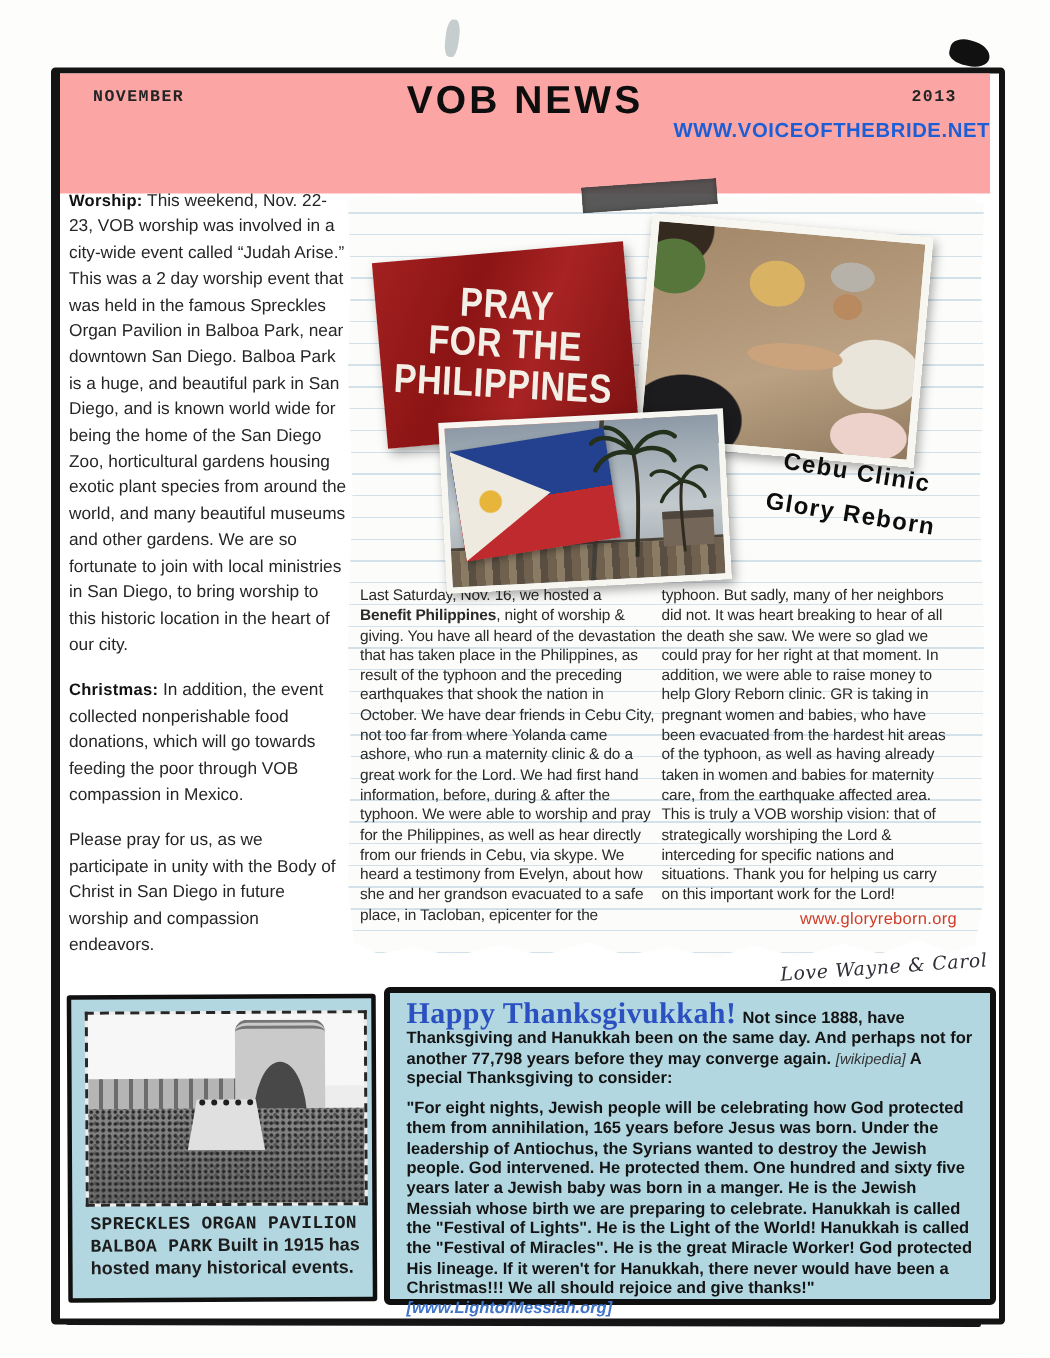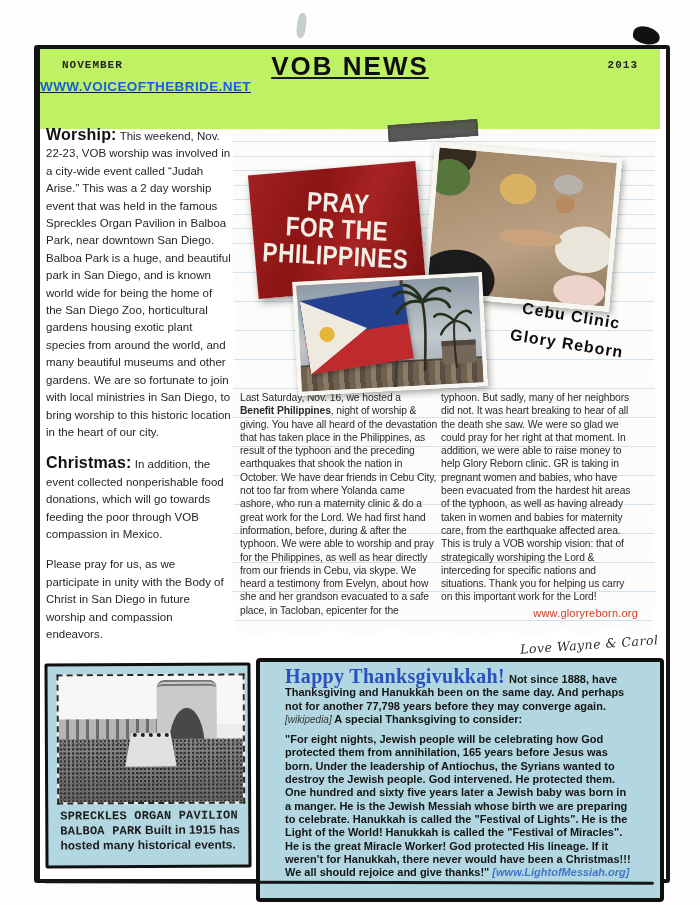--- a/index.html
+++ b/index.html
@@ -9,34 +9,34 @@
   .frame{position:absolute;left:34px;top:45px;width:626px;height:830px;
          border:4px solid #141414;border-left-width:6px;border-radius:3px;background:#fff;}
   .bottom-line{position:absolute;left:44px;top:881px;width:610px;height:3px;background:#161616;
                border-radius:2px;transform:rotate(.12deg);}
   .corner-blob{position:absolute;left:633px;top:27px;width:27px;height:17px;background:#111;
                border-radius:45% 55% 50% 40%;transform:rotate(14deg);}
   .smudge{position:absolute;left:297px;top:13px;width:9px;height:25px;background:#aeb8bb;
           border-radius:40%;transform:rotate(7deg);opacity:.7;}
 
   
-  .masthead{position:absolute;left:40px;top:49px;width:620px;height:80px;background:#bef264;text-decoration:underline;}
+  .masthead{position:absolute;left:40px;top:49px;width:620px;height:80px;background:#fca5a5;}
   .mast-month,.mast-year{position:absolute;top:10px;font-family:"Liberation Mono",monospace;
         font-size:11px;font-weight:700;letter-spacing:1px;color:#242424;}
   .mast-month{left:22px;} .mast-year{right:22px;}
   .mast-title{text-align:center;margin:4px 0 0 0;font-size:26px;font-weight:800;
         letter-spacing:2px;color:#0e0e0e;line-height:1.05;}
-  .mast-url{text-align:left;margin-top:-1px;font-size:13.5px;font-weight:700;
+  .mast-url{text-align:right;margin-top:-1px;font-size:13.5px;font-weight:700;
         letter-spacing:.4px;color:#1b5ed6;cursor:pointer;}
 
   
   .left-col{position:absolute;left:46px;top:126px;width:185px;font-size:11.5px;
         line-height:17.4px;color:#262626;}
   .left-col p{margin:0 0 13px 0;}
-  .h-inline{font-size:16px;font-weight:800;letter-spacing:.2px;color:#111;}
+  .h-inline{font-size:11px;font-weight:800;letter-spacing:.2px;color:#111;}
 
   
   .paper{position:absolute;left:232px;top:128px;width:424px;height:514px;
      background:repeating-linear-gradient(180deg,#fcfcfa 0px,#fcfcfa 13.5px,#d2e1ea 13.5px,#d2e1ea 14.5px);
      filter:drop-shadow(1px 2px 3px rgba(0,0,0,.25));
      clip-path:polygon(0px 6px,14px 2px,40px 5px,70px 1px,110px 4px,150px 1px,190px 5px,230px 2px,
        270px 5px,310px 1px,350px 4px,390px 1px,412px 4px,424px 8px,422px 60px,424px 120px,421px 200px,
        424px 300px,422px 420px,424px 470px,418px 502px,400px 507px,380px 498px,355px 508px,330px 501px,
        300px 510px,270px 502px,245px 511px,215px 503px,185px 509px,160px 500px,130px 509px,100px 502px,
        70px 510px,45px 503px,20px 508px,4px 500px,0px 460px,2px 380px,0px 300px,3px 200px,0px 120px,2px 60px);}
@@ -115,22 +115,22 @@
      background-image:radial-gradient(circle,#2f2d28 1px,transparent 1.4px),
        radial-gradient(circle,#57544d 1px,transparent 1.4px),linear-gradient(#8d897f,#6e6a61);
      background-size:4px 4px,5px 5px,100% 100%;background-position:0 0,2px 2px,0 0;}
   .pv-stage{position:absolute;left:36%;bottom:28%;width:28%;height:24%;background:#dedbd4;
      clip-path:polygon(12% 0,88% 0,100% 100%,0 100%);border-top:4px dotted #26241f;}
   .pav-caption{position:absolute;left:12px;top:142px;width:182px;font-size:12px;line-height:14px;color:#1d1d1d;}
   .slab{font-family:"Liberation Mono",monospace;font-weight:700;letter-spacing:.2px;}
   .cap-rest{font-weight:600;}
 
   
-  .box-right{position:absolute;left:256px;top:658px;width:408px;height:244px;background:#b3d7e1;
-     border:4px solid #101010;border-radius:4px;box-sizing:border-box;padding:8px 25px;
+  .box-right{position:absolute;left:256px;top:658px;width:408px;height:212px;background:#b3d7e1;
+     border:4px solid #101010;border-radius:4px;box-sizing:border-box;padding:8px 11px;
      font-size:11px;line-height:13.3px;font-weight:600;color:#141414;}
   .box-right p{margin:0 0 7px 0;}
   .tg-head{font-family:"Liberation Serif",serif;font-weight:800;font-size:20px;color:#2b50bf;
      letter-spacing:.3px;margin-right:4px;}
   .wiki{font-style:italic;font-weight:400;font-size:10px;color:#333;cursor:pointer;}
   .lom-link{font-style:italic;color:#3f74c9;cursor:pointer;}
 </style>
 </head>
 <body>
 

